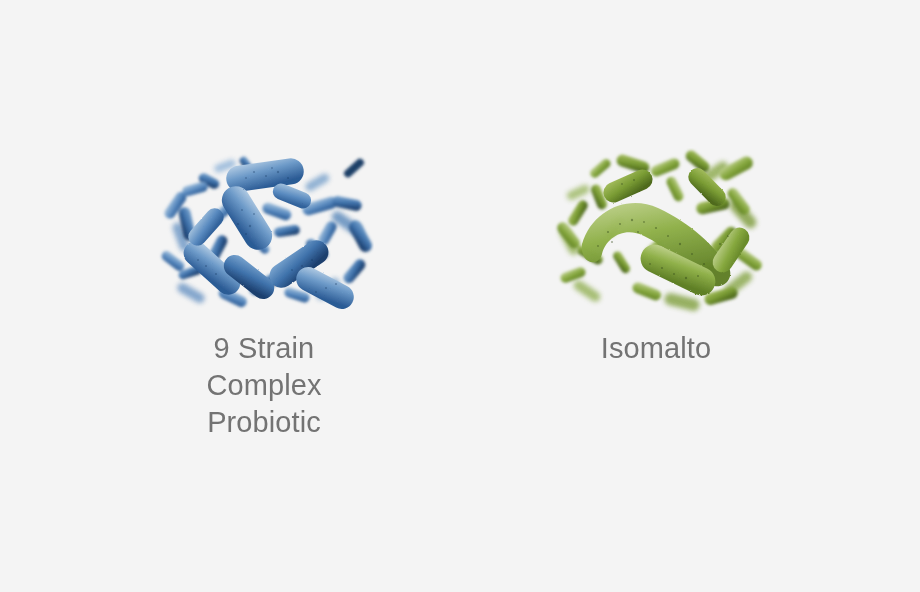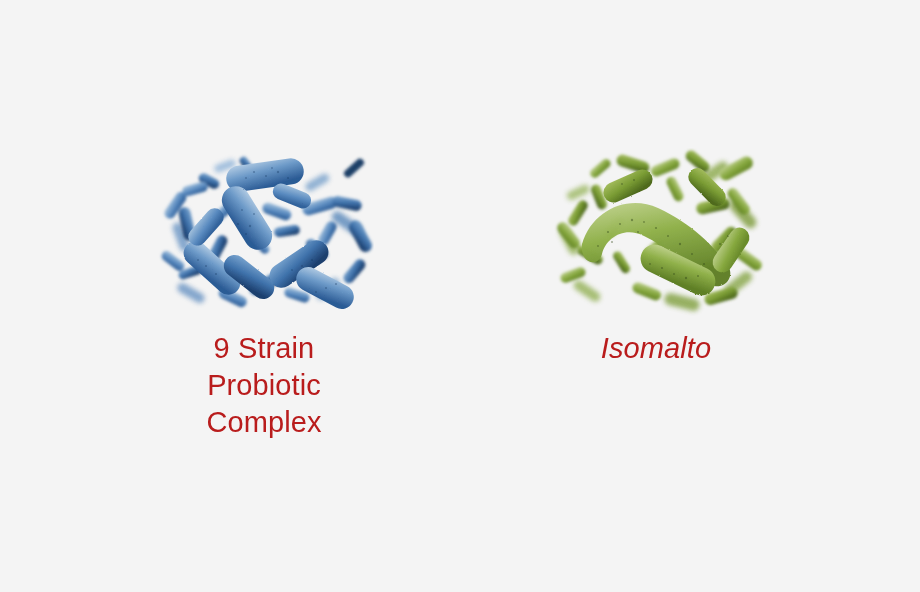--- a/index.html
+++ b/index.html
@@ -30,33 +30,33 @@
     align-items: flex-start;
     justify-content: center;
   }
   .column {
     width: 380px;
     display: flex;
     flex-direction: column;
     align-items: center;
   }
   .column-left  { margin-top: 148px; margin-right: 6px; }
-  .column-right { margin-top: 148px; margin-left: 6px; font-style: italic; }
+  .column-right { margin-top: 148px; margin-left: 6px; }
 
   .illustration {
     width: 220px;
     height: 168px;
     display: block;
   }
   .illustration svg { display: block; width: 220px; height: 168px; }
 
   .caption {
     margin-top: 14px;
     text-align: center;
-    color: #b91c1c;
+    color: #737373;
     font-size: 29px;
     line-height: 37px;
     letter-spacing: 0.1px;
     font-weight: 400;
     font-family: "Liberation Sans", sans-serif;
   }
   .caption-line { display: block; white-space: nowrap; }
 </style>
 </head>
 <body>
@@ -159,22 +159,22 @@
               <circle cx="158" cy="112" r="1.1"></circle>
               <circle cx="138" cy="122" r="0.9"></circle>
             <circle cx="172" cy="140" r="1"></circle>
               <circle cx="182" cy="136" r="1.1"></circle>
               <circle cx="162" cy="144" r="0.9"></circle>
           </g>
         </svg>
       </div>
       <div class="caption">
         <span class="caption-line">9 Strain</span>
+        <span class="caption-line">Complex</span>
         <span class="caption-line">Probiotic</span>
-        <span class="caption-line">Complex</span>
       </div>
     </div>
 
     <div class="column column-right">
       <div class="illustration">
         <svg viewBox="0 0 220 168" xmlns="http://www.w3.org/2000/svg" role="img">
           <defs>
             <linearGradient id="ggA" x1="0" y1="0" x2="0.35" y2="1">
               <stop offset="0%" stop-color="#c3d492"></stop>
               <stop offset="45%" stop-color="#8fb049"></stop>

